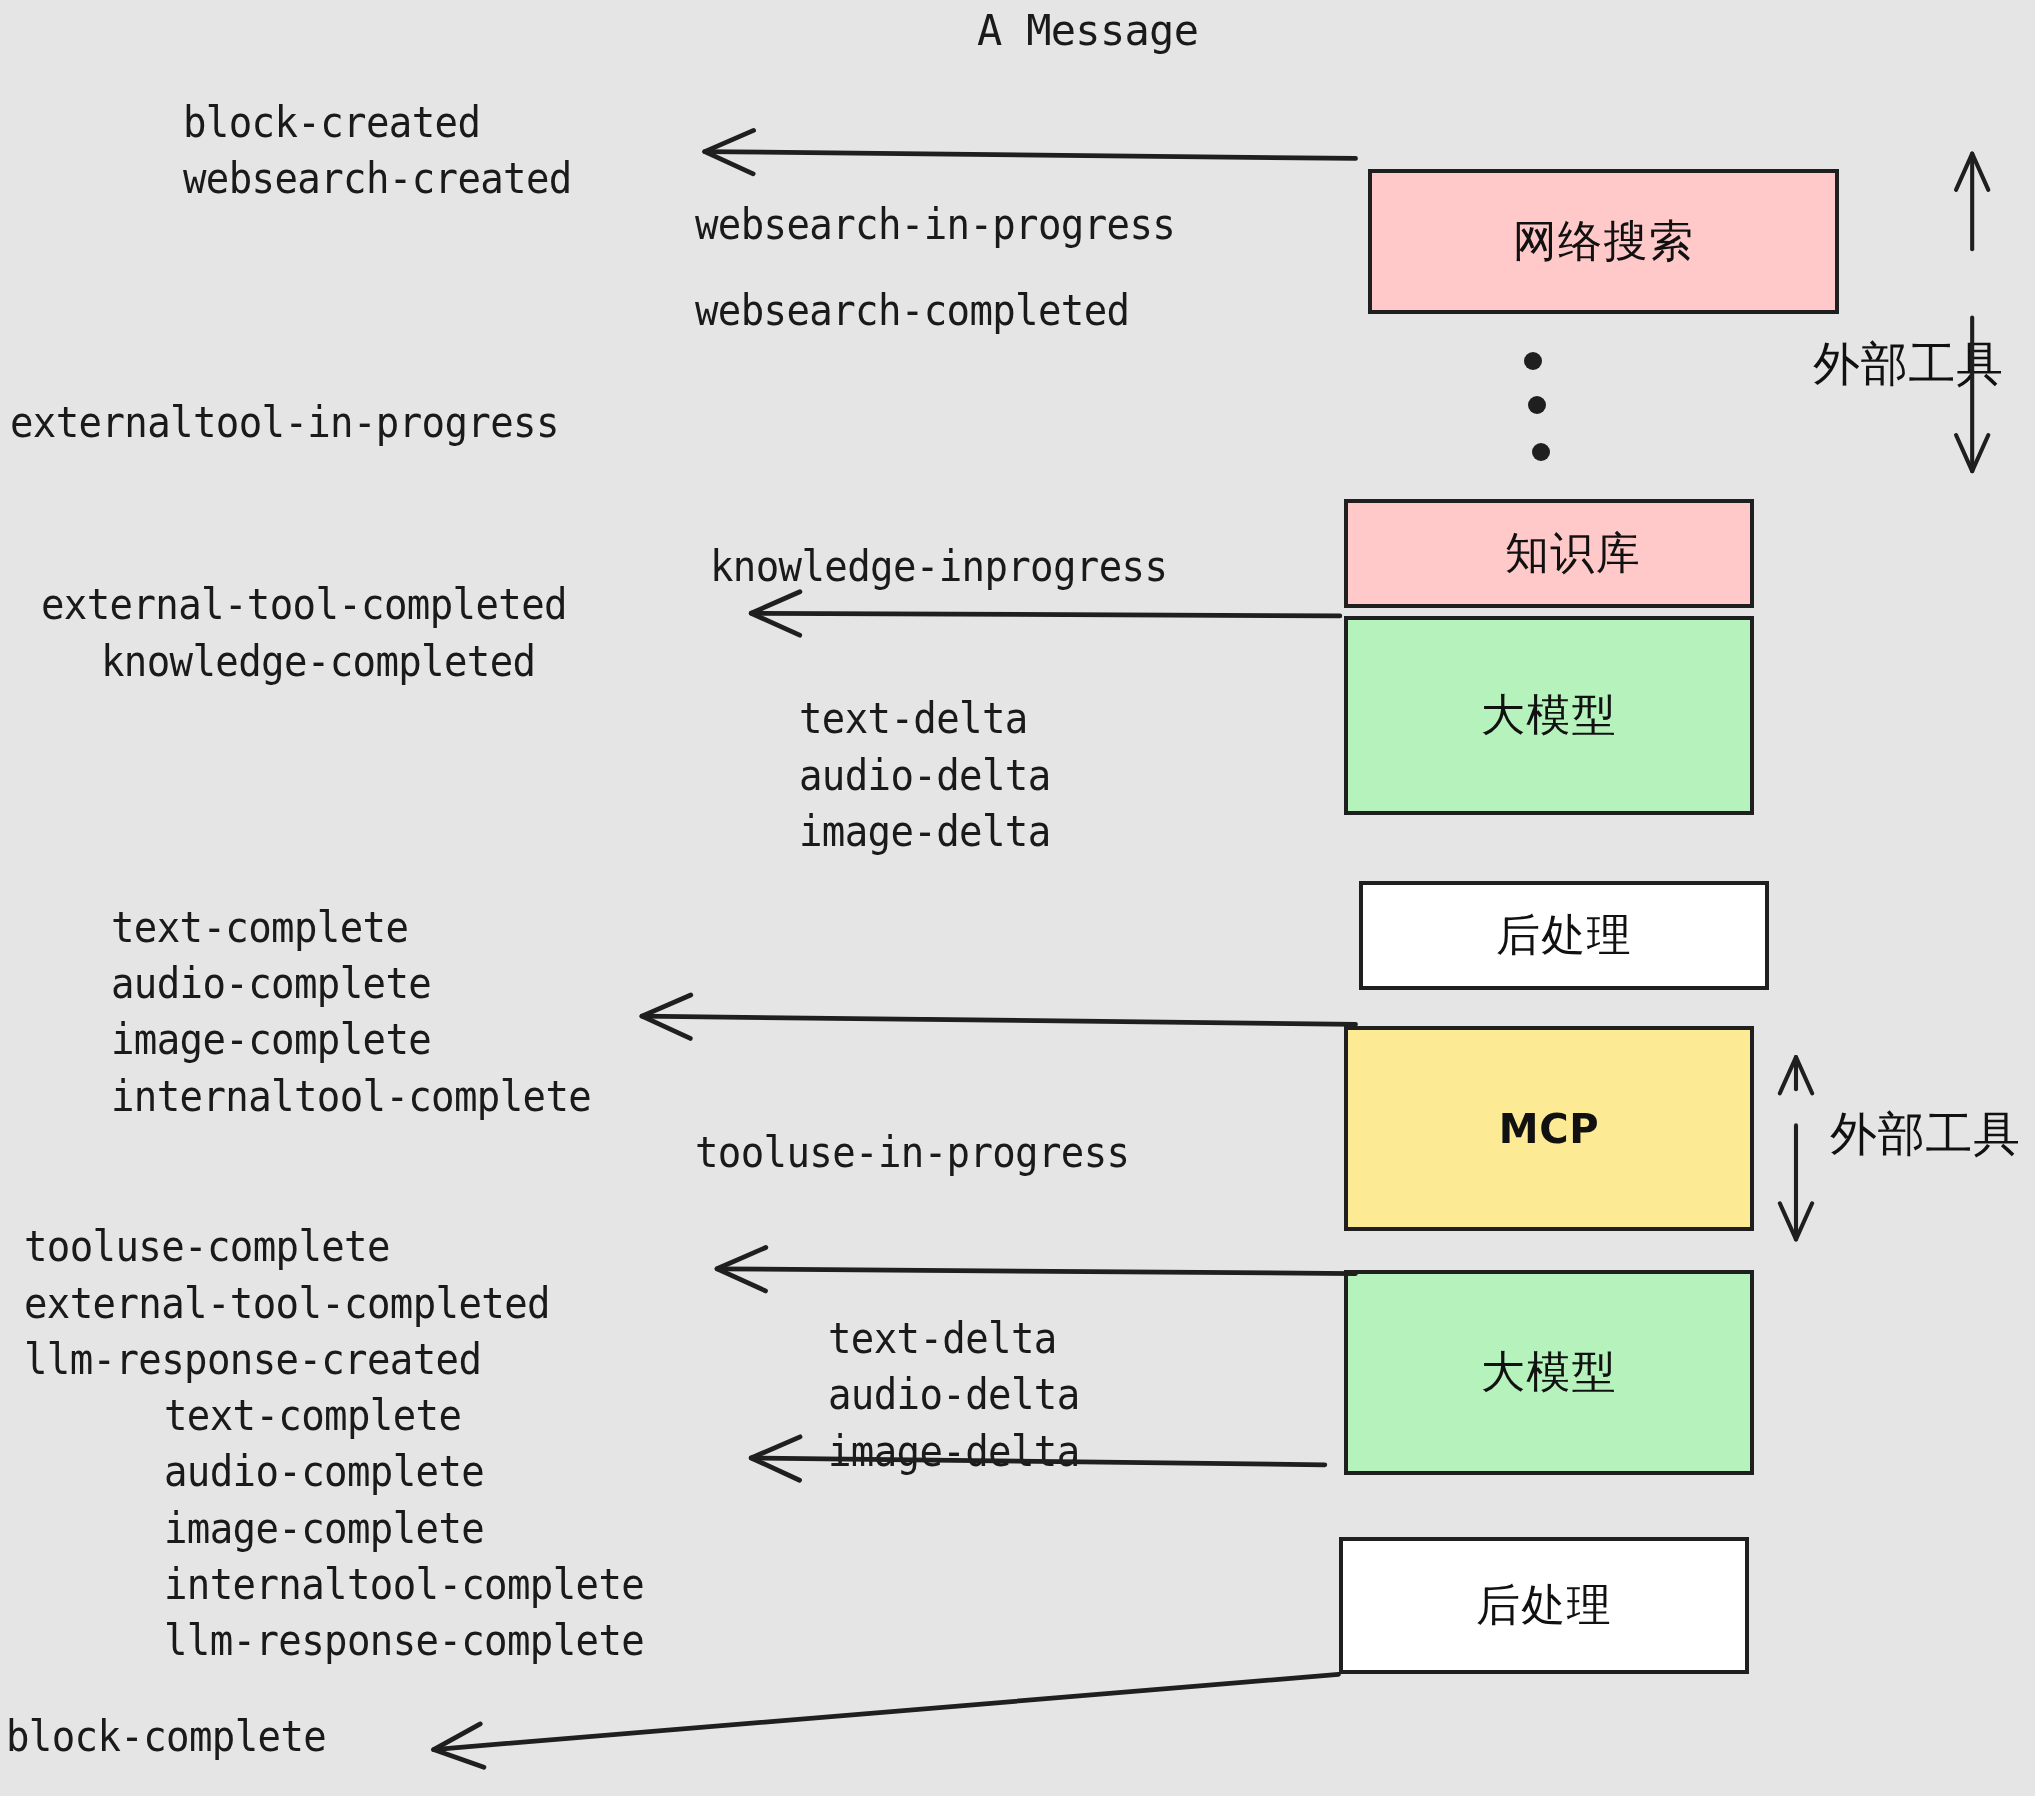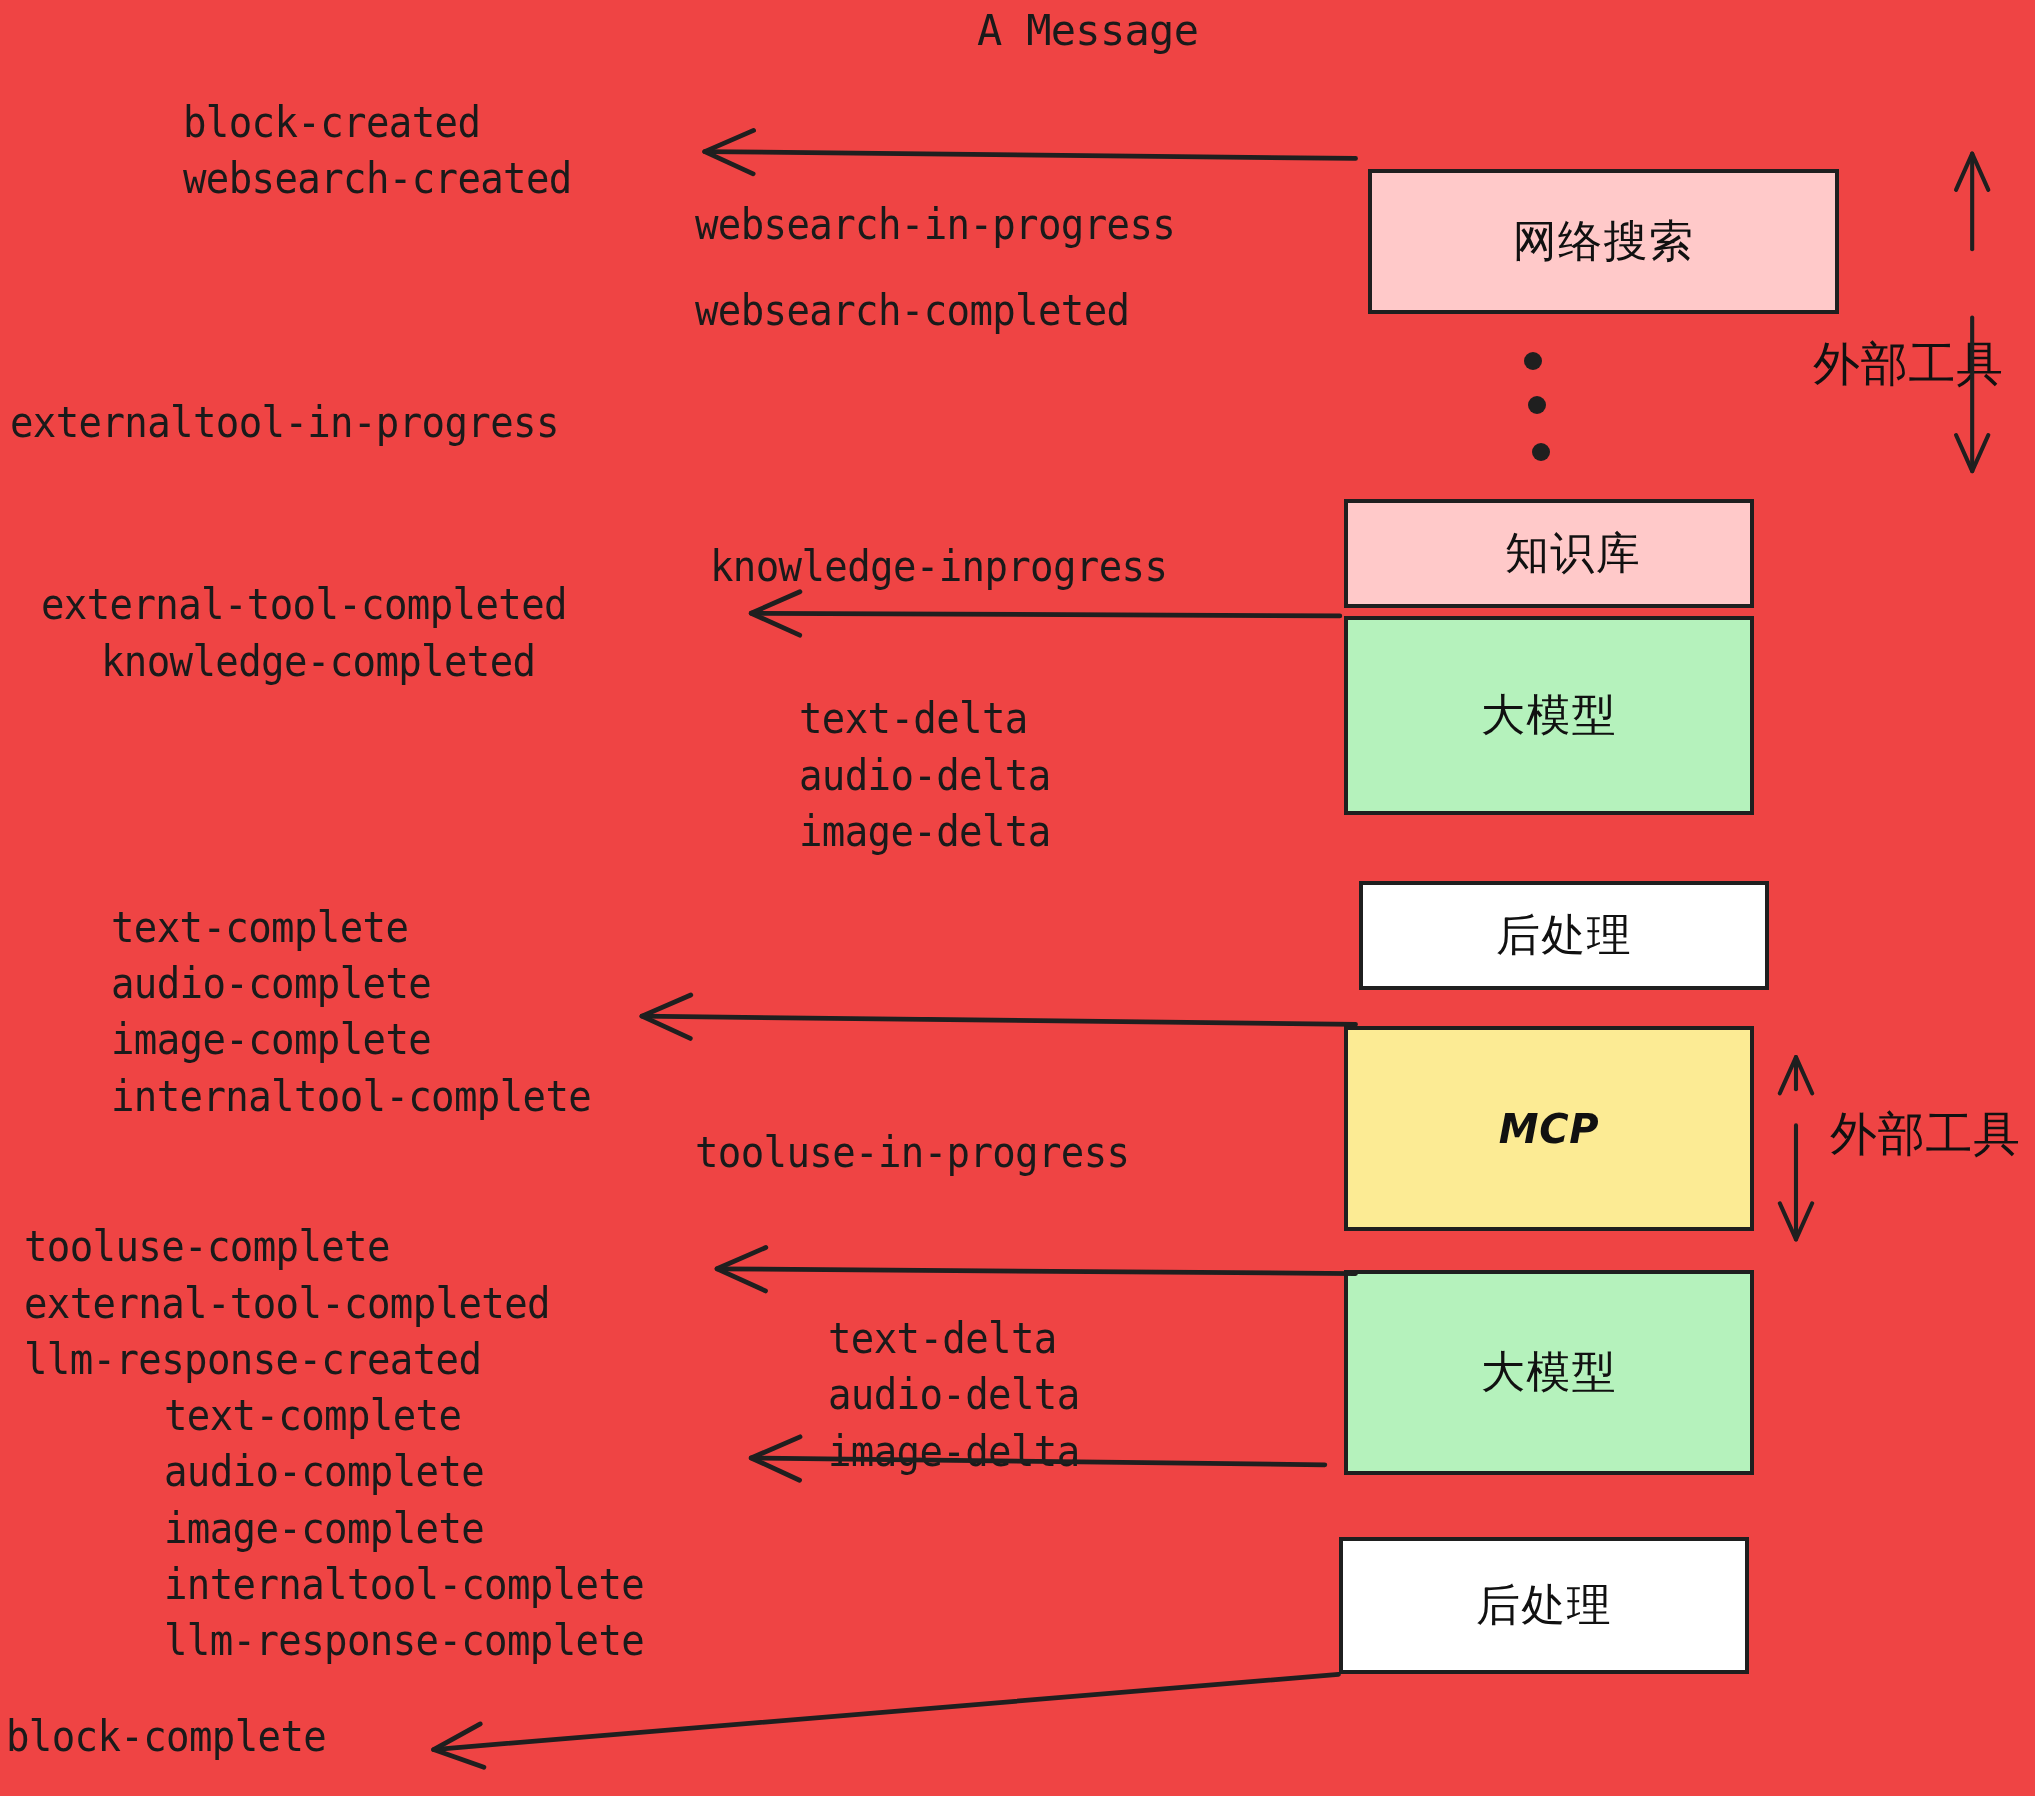--- a/index.html
+++ b/index.html
@@ -1,20 +1,20 @@
 <!DOCTYPE html>
 <html style="font-size:11px"><head>
 <meta charset="utf-8">
 <style>
   html,body{margin:0;padding:0;background:#ffffff;}
   #canvas{
     position:relative;
     width:2035px;
     height:1796px;
-    background:#ef4444;
+    background:#e5e5e5;
     font-family:"DejaVu Sans Mono","Liberation Mono",monospace;
     overflow:hidden;
   }
   .evt{
     position:absolute;
     font-family:"DejaVu Sans Mono","Liberation Mono",monospace;
     font-size:42px;
     line-height:1.0;
     color:#1a1a1a;
     white-space:nowrap;
@@ -42,21 +42,20 @@
     font-family:"DejaVu Sans","Liberation Sans",sans-serif;
     font-size:44px;
     color:#111111;
     letter-spacing:1.4px;
   }
   .node.mcp span{
     font-family:"DejaVu Sans","Liberation Sans",sans-serif;
     font-size:40px;
     font-weight:bold;
     letter-spacing:0.7px;
-    font-style:italic;
   }
   .cnlabel{
     position:absolute;
     font-family:"DejaVu Sans","Liberation Sans",sans-serif;
     font-size:47px;
     color:#111111;
     white-space:nowrap;
     letter-spacing:0.7px;
   }
   .dot{

